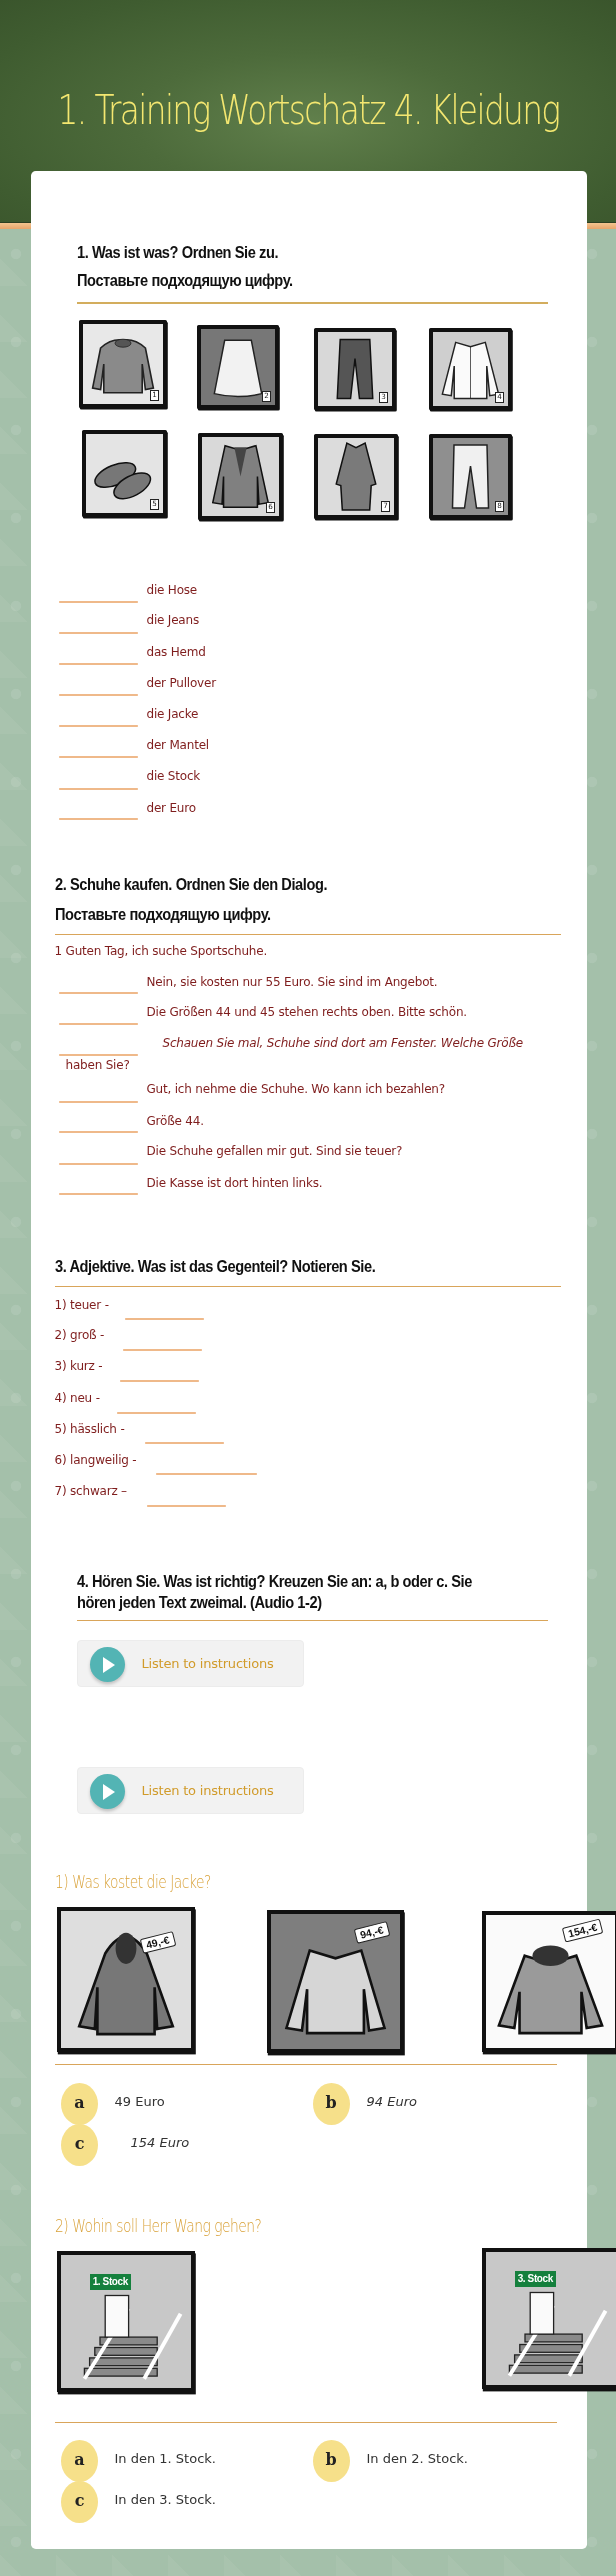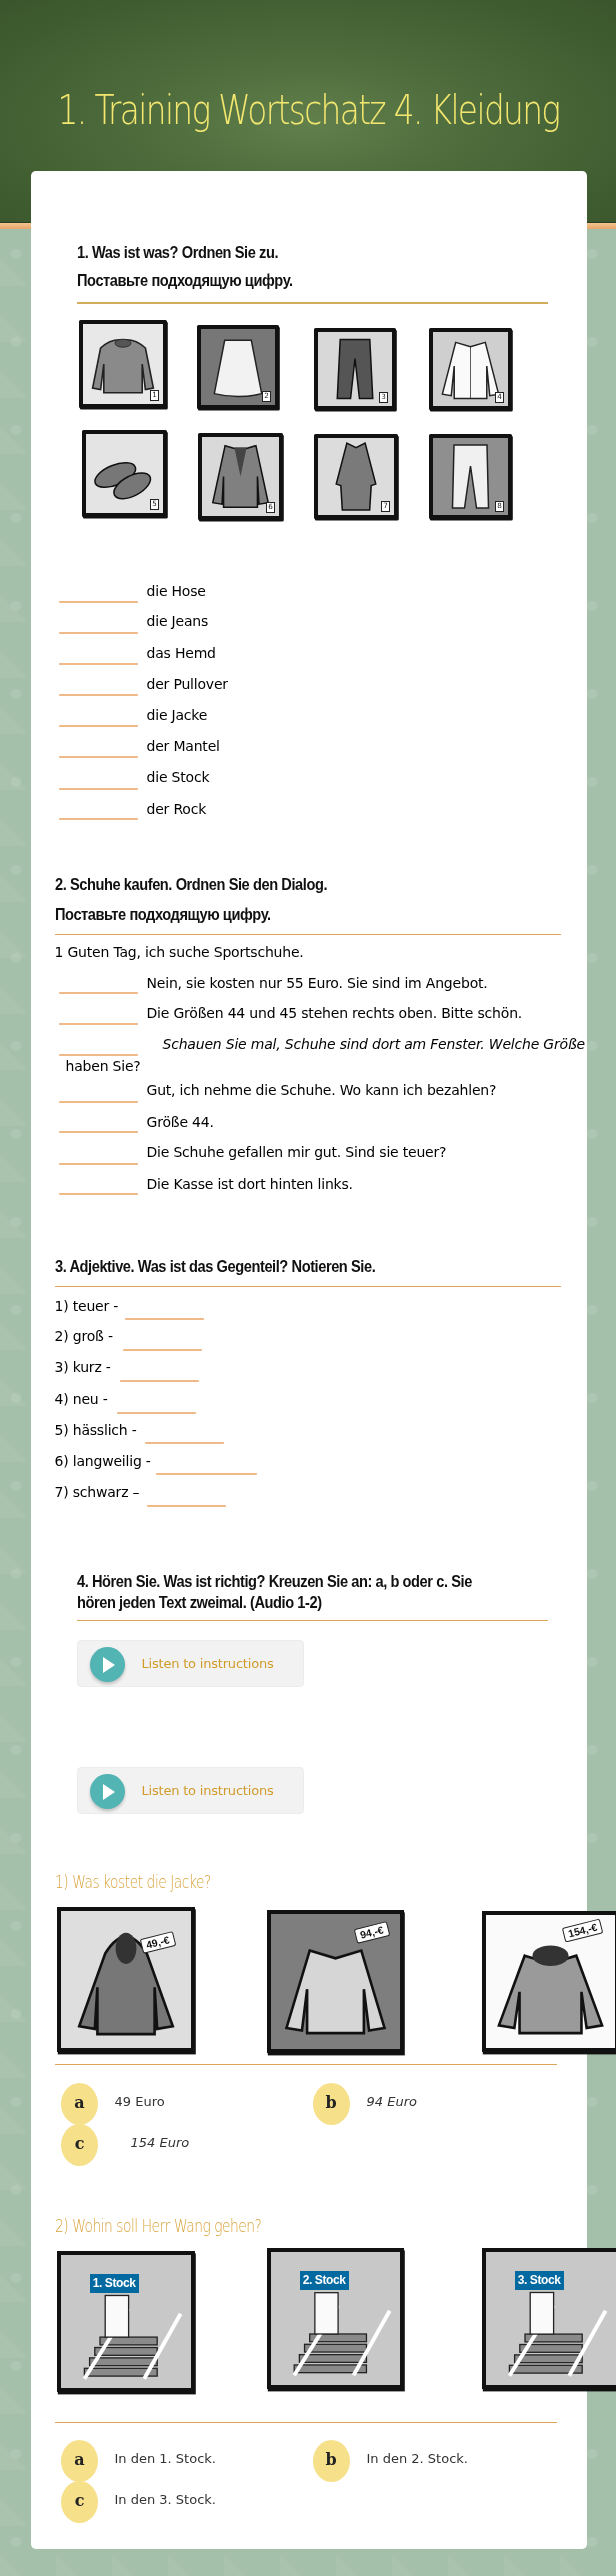--- a/index.html
+++ b/index.html
@@ -47,21 +47,21 @@
   .abs { position: absolute; }
   .h-bold {
     font-family: "Liberation Sans", sans-serif;
     font-weight: bold; color: #111;
     font-size: 17px; letter-spacing: -0.5px;
     transform: scaleX(0.86); transform-origin: left;
     white-space: nowrap;
   }
   .rule { position: absolute; height: 1.6px; background: #d3ad5d; }
   .rule.thin { height: 1.2px; background: #d9a55a; }
-  .body-text { font-size: 14px; color: #000000; letter-spacing: -0.2px; white-space: nowrap; }
+  .body-text { font-size: 12px; color: #7f1d1d; letter-spacing: -0.2px; white-space: nowrap; }
   .blank { position: absolute; height: 1.6px; background: #efb98a; border-radius: 0.8px; }
   
   .pic {
     position: absolute; border: 4px solid #111; border-radius: 1.6px;
     box-shadow: 0.8px 1.6px 0 #111;
   }
   .pic .num {
     position: absolute; right: 3.2px; bottom: 3.2px; width: 9.6px; height: 10.4px;
     background: #fff; border: 0.8px solid #222; font-size: 7.2px; line-height: 8.8px;
     text-align: center; color: #222;
@@ -94,21 +94,21 @@
   }
   .opt-text { position: absolute; font-size: 13px; color: #333; white-space: nowrap; }
   .big-pic { position: absolute; border: 4.8px solid #111; box-shadow: 0.8px 2.4px 0 #111; }
   .big-pic svg { position: absolute; left: 0; top: 0; width: 100%; height: 100%; }
   .tag {
     position: absolute; background: #fff; border: 1.6px solid #222; border-radius: 2.4px;
     font-size: 10.4px; font-weight: bold; color: #111; padding: 0.8px 4px; transform: rotate(-14deg);
     font-family: "Liberation Sans", sans-serif;
   }
   .stock-sign {
-    position: absolute; background: #0369a1; color: #fff; font-weight: bold; font-size: 12px;
+    position: absolute; background: #15803d; color: #fff; font-weight: bold; font-size: 10px;
     padding: 2.4px 3.2px; font-family: "Liberation Sans", sans-serif; letter-spacing: -0.4px;
   }
 </style>
 </head>
 <body>
 
 <div class="bg-pattern"></div>
 <div class="chalkboard"></div>
 <div class="rail"></div>
 <div class="page-title">1. Training Wortschatz 4. Kleidung</div>
@@ -182,21 +182,21 @@
     <div class="abs body-text" style="left:116px;top:474px;">das Hemd</div>
     <div class="blank" style="left:28px;top:523px;width:79px;"></div>
     <div class="abs body-text" style="left:116px;top:505px;">der Pullover</div>
     <div class="blank" style="left:28px;top:554px;width:79px;"></div>
     <div class="abs body-text" style="left:116px;top:536px;">die Jacke</div>
     <div class="blank" style="left:28px;top:585px;width:79px;"></div>
     <div class="abs body-text" style="left:116px;top:567px;">der Mantel</div>
     <div class="blank" style="left:28px;top:617px;width:79px;"></div>
     <div class="abs body-text" style="left:116px;top:598px;">die Stock</div>
     <div class="blank" style="left:28px;top:647px;width:79px;"></div>
-    <div class="abs body-text" style="left:116px;top:630px;">der Rock</div>
+    <div class="abs body-text" style="left:116px;top:630px;">der Euro</div>
   </div>
 
   <div class="abs h-bold" style="left:24px;top:704px;">2. Schuhe kaufen. Ordnen Sie den Dialog.</div>
   <div class="abs h-bold" style="left:24px;top:734px;">Поставьте подходящую цифру.</div>
   <div class="rule thin" style="left:24px;top:763px;width:506px;"></div>
   <div class="abs body-text" style="left:24px;top:773px;">1 Guten Tag, ich suche Sportschuhe.</div>
 
   <div class="blank" style="left:28px;top:821px;width:79px;"></div>
   <div class="abs body-text" style="left:116px;top:804px;">Nein, sie kosten nur 55 Euro. Sie sind im Angebot.</div>
   <div class="blank" style="left:28px;top:852px;width:79px;"></div>
@@ -291,46 +291,32 @@
           <rect x="26" y="70" width="48" height="6"></rect>
           <rect x="22" y="78" width="52" height="6"></rect>
           <rect x="18" y="86" width="56" height="6"></rect>
         </g>
         <line x1="18" y1="94" x2="52" y2="40" stroke="#fff" stroke-width="3"></line>
         <line x1="64" y1="94" x2="92" y2="44" stroke="#fff" stroke-width="3"></line>
         <rect x="34" y="30" width="18" height="32" fill="#fafafa" stroke="#222"></rect>
       </svg>
     <div class="stock-sign" style="left:29px;top:19px;">1. Stock</div>
   </div>
-  <div class="big-pic" style="left:236px;top:2077px;width:137px;height:141px;background:#c8c8c8;">
+  <div class="big-pic" style="left:451px;top:2077px;width:138px;height:141px;background:#c8c8c8;">
     <svg viewBox="0 0 100 100">
         <g stroke="#222" fill="#8a8a8a">
           <rect x="30" y="62" width="44" height="6"></rect>
           <rect x="26" y="70" width="48" height="6"></rect>
           <rect x="22" y="78" width="52" height="6"></rect>
           <rect x="18" y="86" width="56" height="6"></rect>
         </g>
         <line x1="18" y1="94" x2="52" y2="40" stroke="#fff" stroke-width="3"></line>
         <line x1="64" y1="94" x2="92" y2="44" stroke="#fff" stroke-width="3"></line>
         <rect x="34" y="30" width="18" height="32" fill="#fafafa" stroke="#222"></rect>
       </svg>
-    <div class="stock-sign" style="left:29px;top:19px;">2. Stock</div>
-  </div>
-  <div class="big-pic" style="left:451px;top:2077px;width:138px;height:141px;background:#c8c8c8;">
-    <svg viewBox="0 0 100 100">
-        <g stroke="#222" fill="#8a8a8a">
-          <rect x="30" y="62" width="44" height="6"></rect>
-          <rect x="26" y="70" width="48" height="6"></rect>
-          <rect x="22" y="78" width="52" height="6"></rect>
-          <rect x="18" y="86" width="56" height="6"></rect>
-        </g>
-        <line x1="18" y1="94" x2="52" y2="40" stroke="#fff" stroke-width="3"></line>
-        <line x1="64" y1="94" x2="92" y2="44" stroke="#fff" stroke-width="3"></line>
-        <rect x="34" y="30" width="18" height="32" fill="#fafafa" stroke="#222"></rect>
-      </svg>
     <div class="stock-sign" style="left:29px;top:19px;">3. Stock</div>
   </div>
 
   <div class="rule thin" style="left:24px;top:2251px;width:502px;"></div>
 
   <div>
     <div class="opt-badge" style="left:30.5px;top:2269px;">a</div>
     <div class="opt-text" style="left:84px;top:2280px;">In den 1. Stock.</div>
   </div>
   <div>

